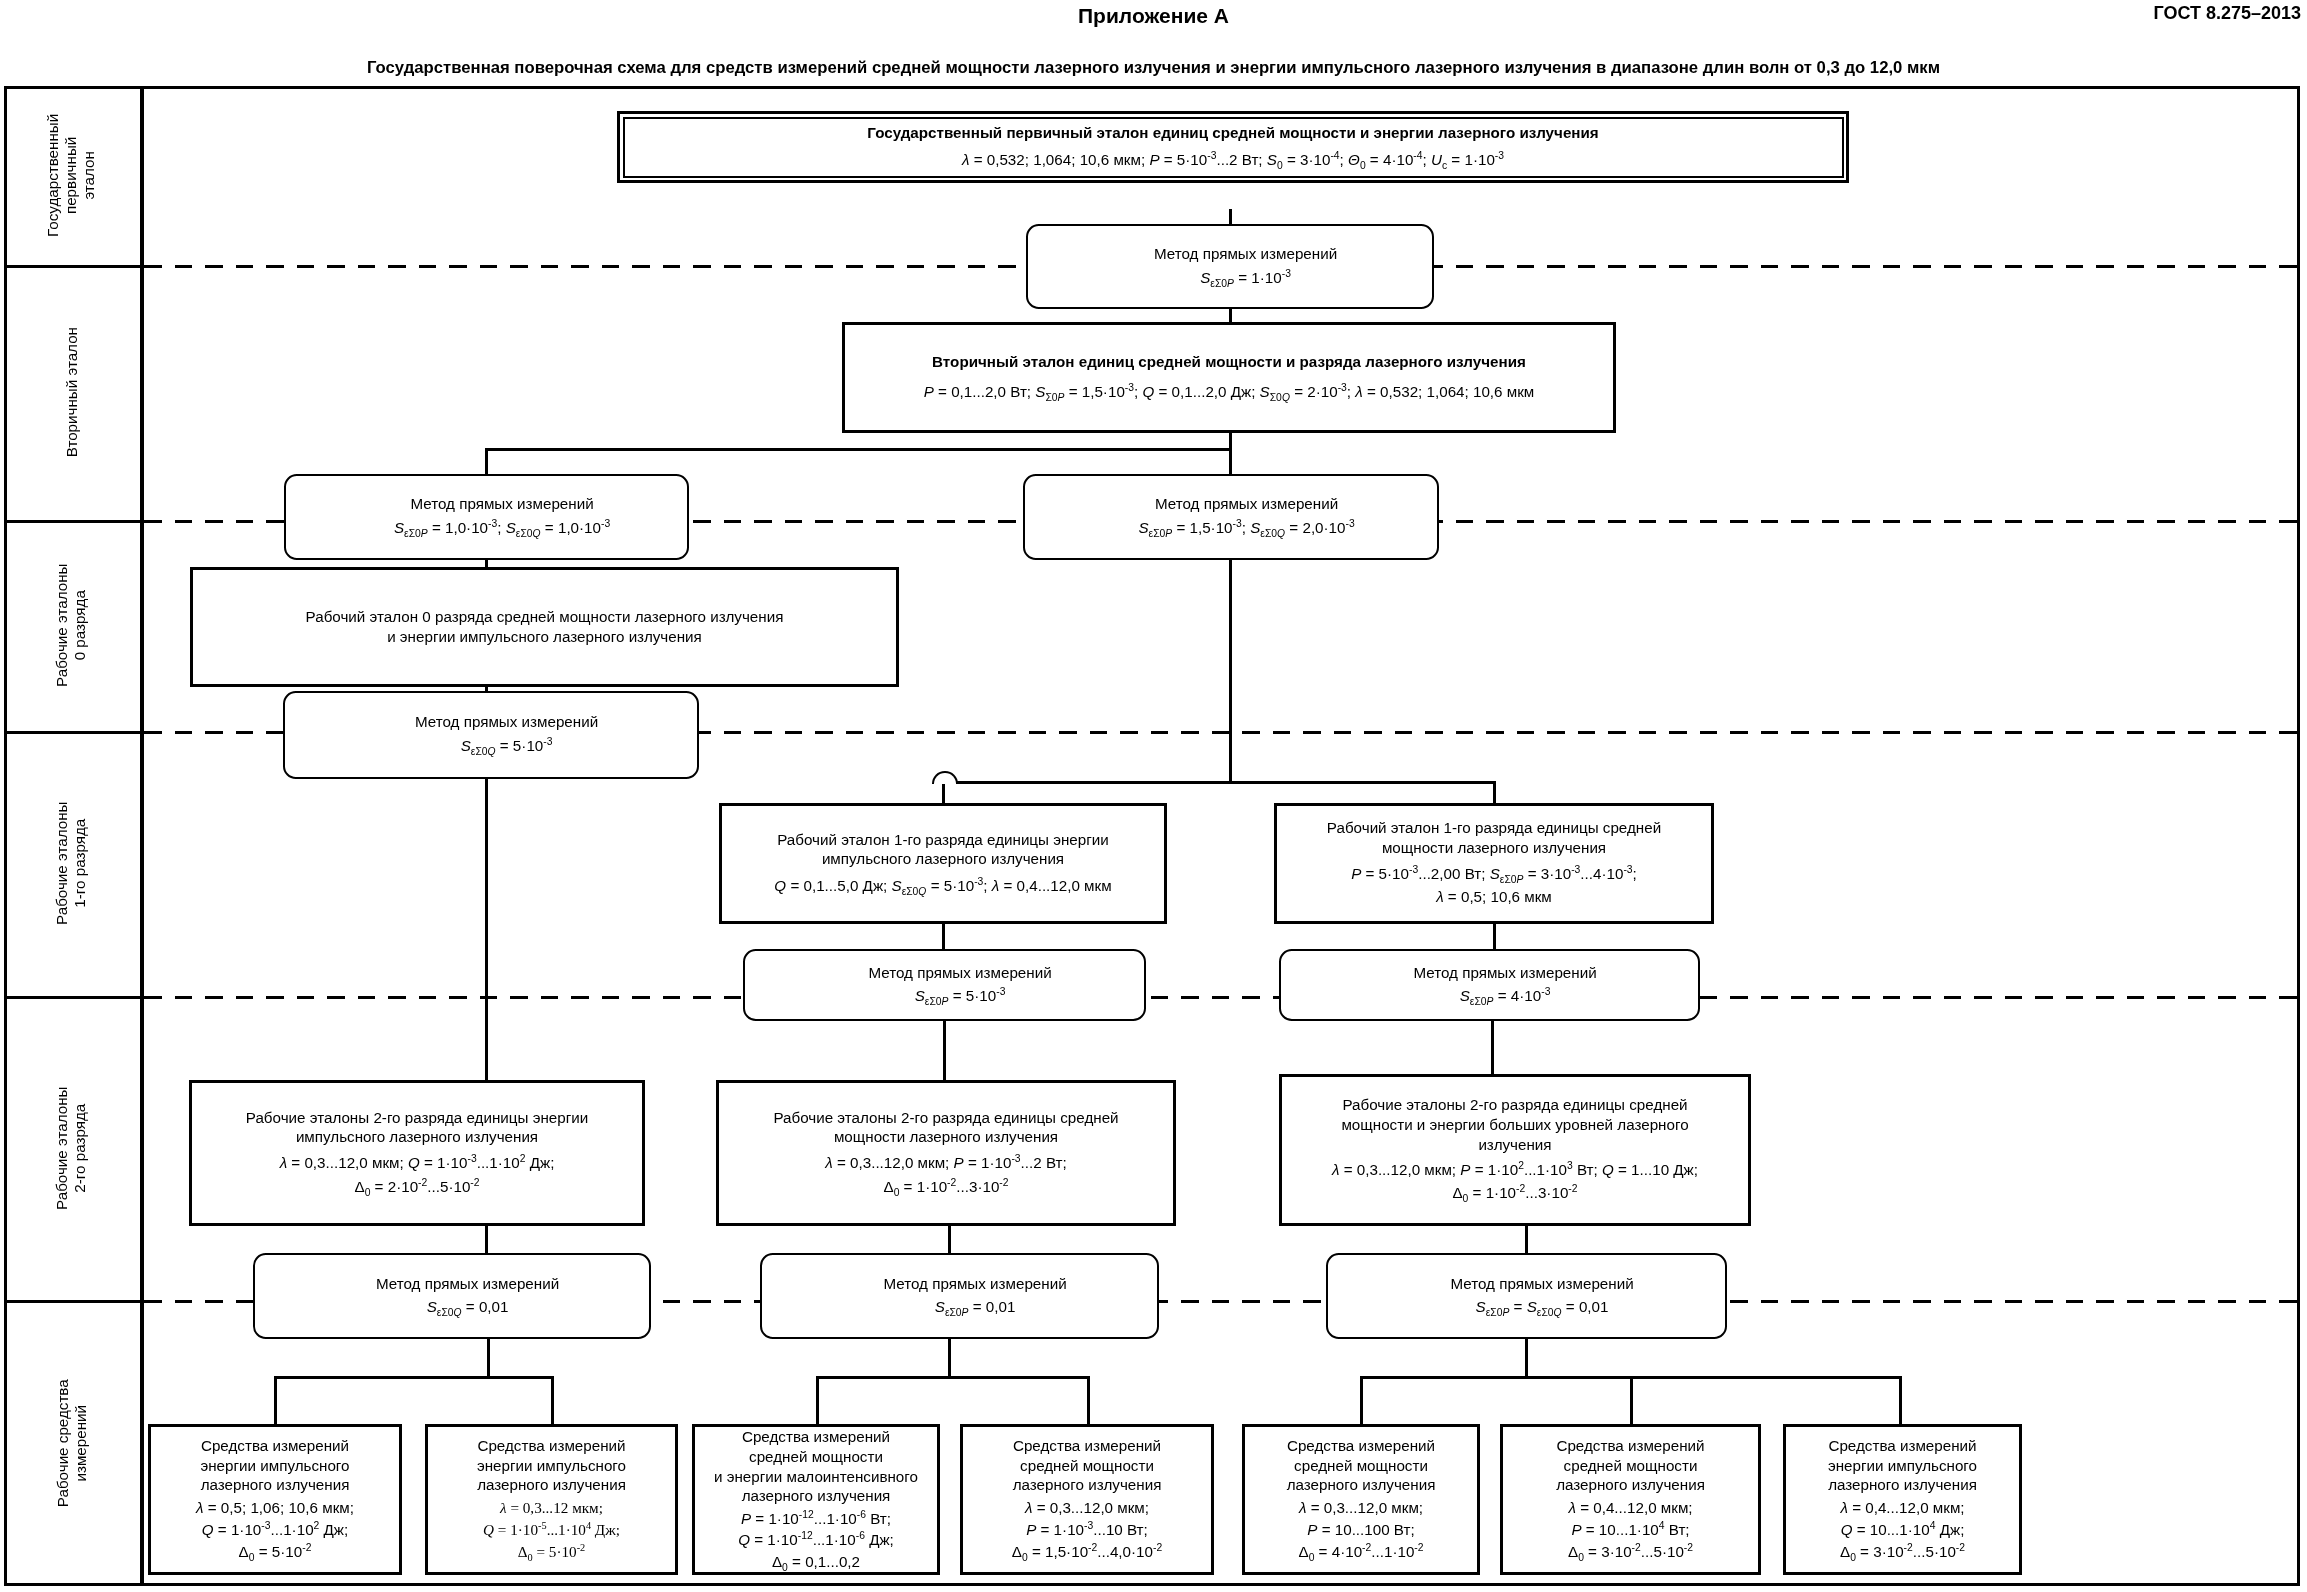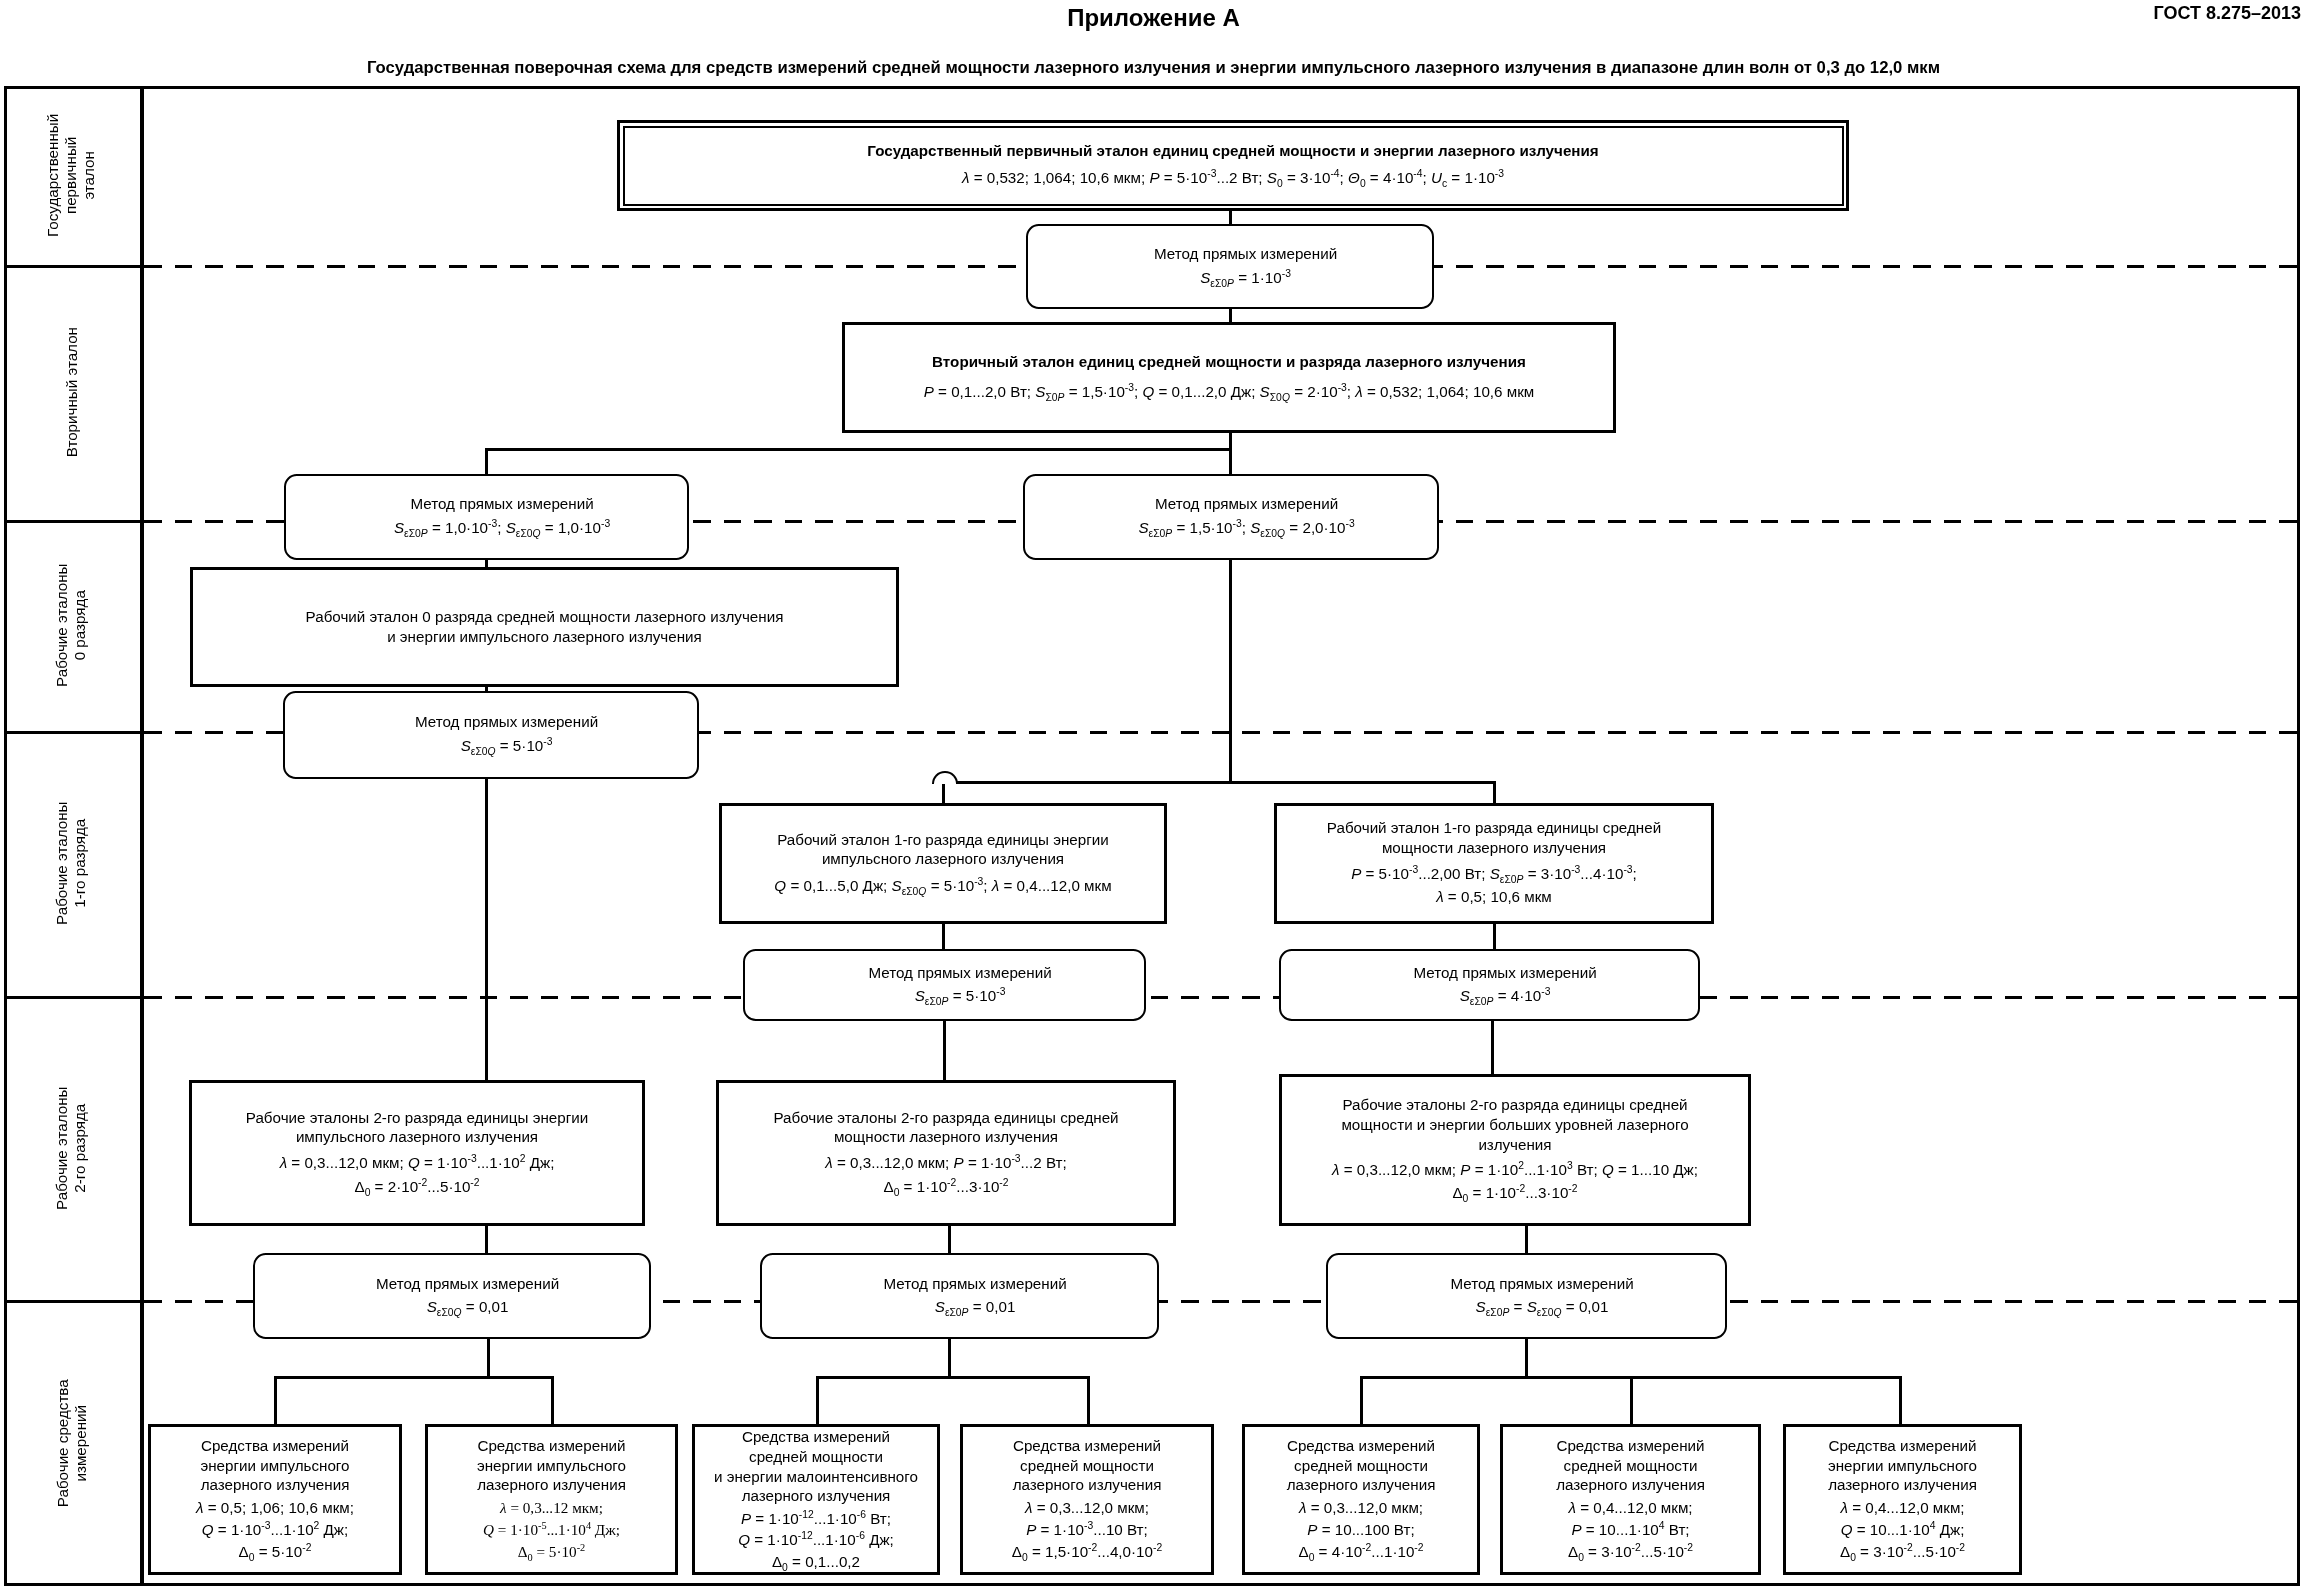--- a/index.html
+++ b/index.html
@@ -1,18 +1,18 @@
 <!DOCTYPE html>
 <html style="font-size:7.9px"><head>
 <meta charset="utf-8">
 <style>
   html,body{margin:0;padding:0;background:#fff;}
   #page{position:relative;width:2307px;height:1593px;background:#fff;color:#000;
         font-family:"Liberation Sans", sans-serif;overflow:hidden;}
-  .hdr{position:absolute;width:100%;text-align:center;font-weight:bold;font-size:24px;}
+  .hdr{position:absolute;width:100%;text-align:center;font-weight:bold;font-size:21px;}
   .gost{position:absolute;right:5.9px;top:3px;font-weight:bold;font-size:18px;}
   .frame{position:absolute;left:3.9px;top:86px;width:2296px;height:1500px;border:3px solid #000;box-sizing:border-box;}
   .sbline{position:absolute;background:#000;}
   .dash{position:absolute;height:3px;background:repeating-linear-gradient(90deg,#000 0 17.7px,transparent 17.7px 30.5px);z-index:1;}
   .v{position:absolute;width:2.5px;background:#000;z-index:2;}
   .h{position:absolute;height:2.5px;background:#000;z-index:2;}
   .hop{position:absolute;width:25.6px;height:12.8px;border:2.5px solid #000;border-bottom:none;
        border-radius:12.8px 12.8px 0 0;background:#fff;box-sizing:border-box;z-index:3;}
   .box,.mbox{position:absolute;background:#fff;box-sizing:border-box;z-index:4;
        display:flex;flex-direction:column;align-items:center;justify-content:center;
@@ -99,21 +99,21 @@
   <div class="h" style="left:816px;top:1376px;width:273px;"></div>
   <div class="h" style="left:1360px;top:1376px;width:541px;"></div>
   <div class="v" style="left:274px;top:1376px;height:49px;"></div>
   <div class="v" style="left:551px;top:1376px;height:49px;"></div>
   <div class="v" style="left:816px;top:1376px;height:49px;"></div>
   <div class="v" style="left:1087px;top:1376px;height:49px;"></div>
   <div class="v" style="left:1360px;top:1376px;height:49px;"></div>
   <div class="v" style="left:1630px;top:1376px;height:49px;"></div>
   <div class="v" style="left:1899px;top:1376px;height:49px;"></div>
 
-  <div class="box" style="left:617px;top:120px;width:1232px;height:91px;gap:4.9px;">
+  <div class="box" style="left:617px;top:111px;width:1232px;height:72px;gap:4.9px;">
     <div class="dbl"></div>
     <div class="bt btb">Государственный первичный эталон единиц средней мощности и энергии лазерного излучения</div>
     <div class="bf"><i>λ</i> = 0,532; 1,064; 10,6 мкм; <i>P</i> = 5·10<sup>-3</sup>...2 Вт; <i>S</i><sub>0</sub> = 3·10<sup>-4</sup>; <i>Θ</i><sub>0</sub> = 4·10<sup>-4</sup>; <i>U</i><sub>c</sub> = 1·10<sup>-3</sup></div>
   </div>
 
   <div class="mbox" style="left:1026px;top:224px;width:408px;height:85px;gap:2px;">
     <div class="mt">Метод прямых измерений</div>
     <div class="bf"><i>S</i><sub>εΣ0<i>P</i></sub> = 1·10<sup>-3</sup></div>
   </div>
 

